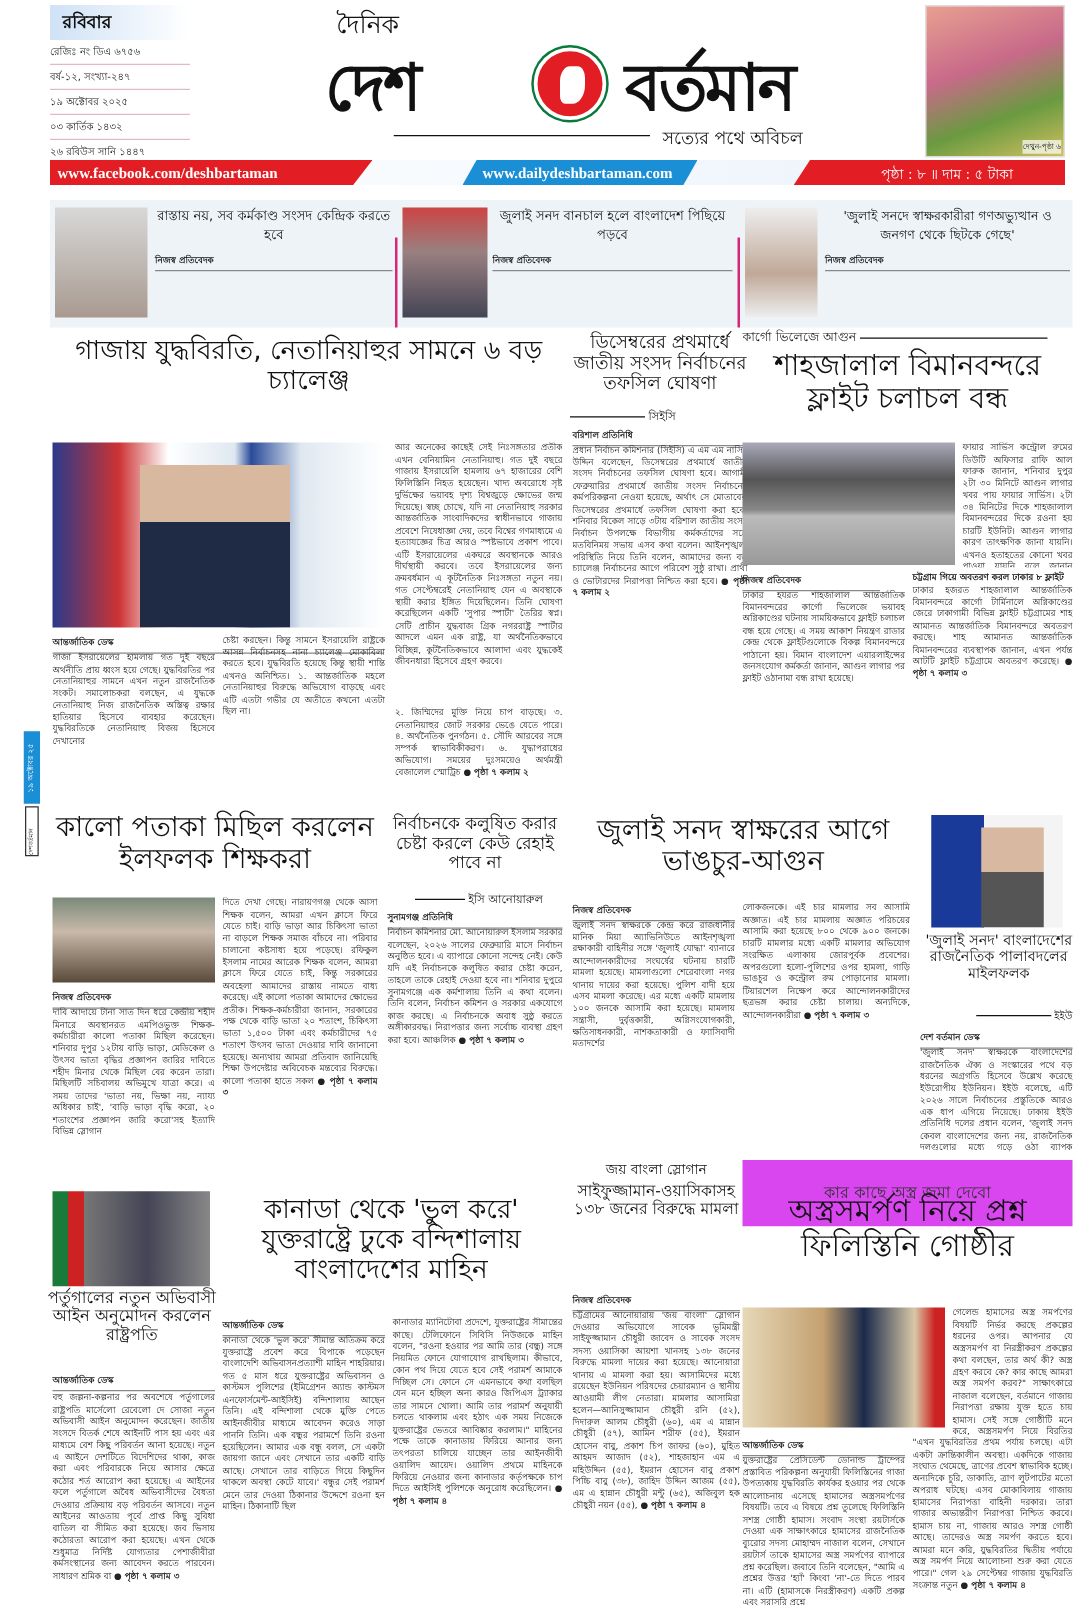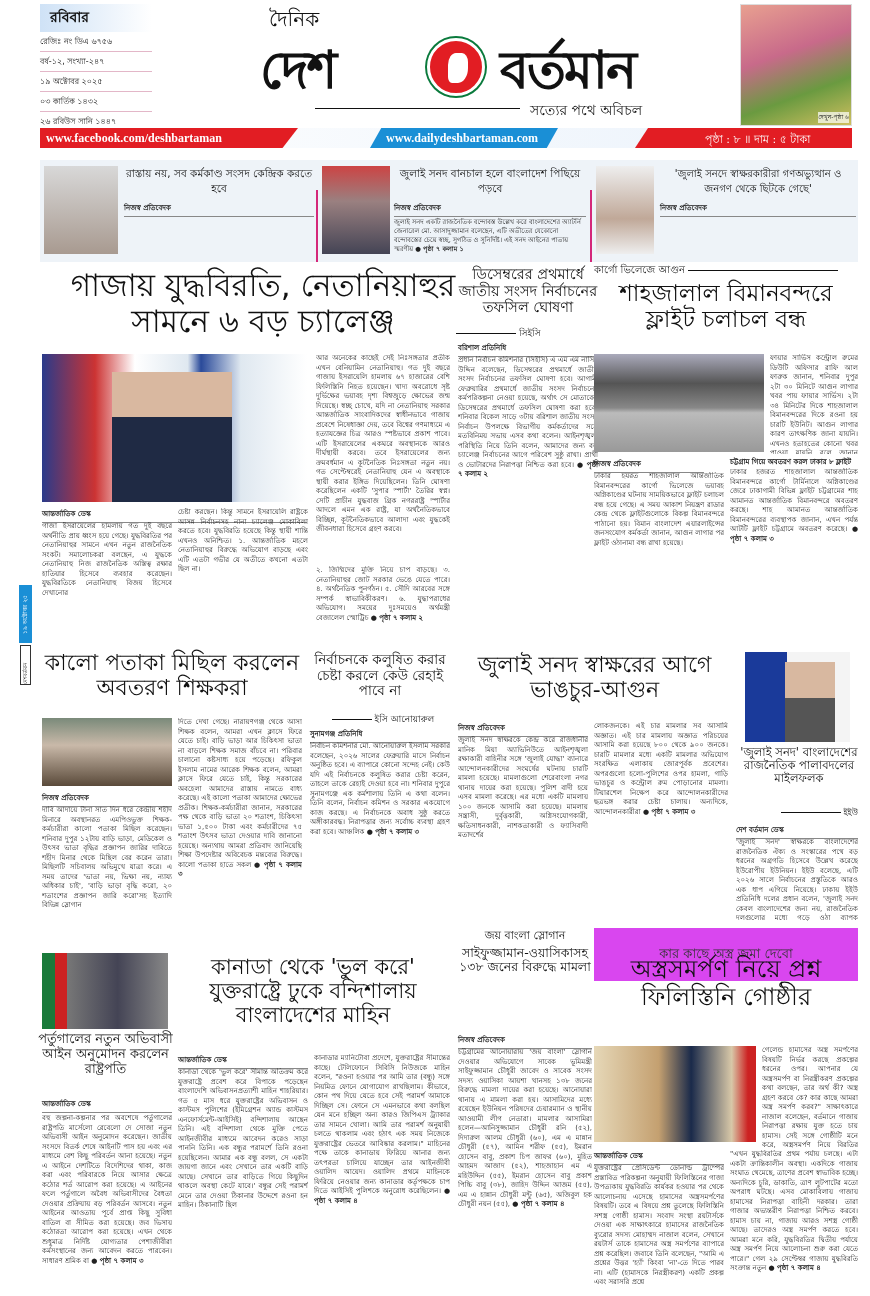--- a/index.html
+++ b/index.html
@@ -78,31 +78,30 @@
   <div class="teaser" style="left:4px;width:270px">
     <div class="tphoto" style="left:0;background:linear-gradient(180deg,#d8d8d8,#a89a90)"></div>
     <div class="thead" style="left:80px;width:190px;top:0">রাস্তায় নয়, সব কর্মকাণ্ড সংসদ কেন্দ্রিক করতে হবে</div>
     <div class="byline" style="position:absolute;left:80px;top:36px;width:190px">নিজস্ব প্রতিবেদক</div>
   </div>
   <div class="vsep" style="left:276px"></div>
   <div class="teaser" style="left:282px;width:265px">
     <div class="tphoto" style="left:0;width:68px;background:linear-gradient(180deg,#c44,#9a8080 40%,#445 100%)"></div>
     <div class="thead" style="left:72px;width:192px;top:0">জুলাই সনদ বানচাল হলে বাংলাদেশ পিছিয়ে পড়বে</div>
     <div class="byline" style="position:absolute;left:72px;top:36px;width:192px">নিজস্ব প্রতিবেদক</div>
-    <div class="tbody" style="left:72px;top:52px;width:192px;height:36px"><span>জুলাই সনদ একটি রাজনৈতিক বন্দোবস্ত উল্লেখ করে বাংলাদেশের অ্যাটর্নি জেনারেল মো. আসাদুজ্জামান বলেছেন, এটি অতীতের যেকোনো বন্দোবস্তের চেয়ে স্বচ্ছ, সুগঠিত ও সুনির্দিষ্ট। এই সনদ আইনের পাতায় স্মরণীয়</span> <span class="cont">● পৃষ্ঠা ৭ কলাম ১</span></div>
   </div>
   <div class="vsep" style="left:550px"></div>
   <div class="teaser" style="left:556px;width:262px">
     <div class="tphoto" style="left:0;width:58px;background:linear-gradient(180deg,#eee,#c0a898 60%,#eee)"></div>
     <div class="thead" style="left:64px;width:196px;top:0;font-size:10px">'জুলাই সনদে স্বাক্ষরকারীরা গণঅভ্যুত্থান ও জনগণ থেকে ছিটকে গেছে'</div>
     <div class="byline" style="position:absolute;left:64px;top:36px;width:196px">নিজস্ব প্রতিবেদক</div>
   </div>
 </div>
 
-<div class="abs hl" style="left:58px;top:268px;width:410px;font-size:31px">গাজায় যুদ্ধবিরতি, নেতানিয়াহুর সামনে ৬ বড় চ্যালেঞ্জ</div>
+<div class="abs hl" style="left:42px;top:268px;width:410px;font-size:21px">গাজায় যুদ্ধবিরতি, নেতানিয়াহুর সামনে ৬ বড় চ্যালেঞ্জ</div>
 <div class="abs img" style="left:42px;top:354px;width:265px;height:148px;background:linear-gradient(90deg,#2a3a8a 0,#c33 20%,#fff 35%,#dfe8f0 55%,#2a4a9a 60%,#dfe8f0 75%,#fff 100%)">
   <div style="position:absolute;left:70px;top:18px;width:120px;height:130px;background:linear-gradient(180deg,#d9b8a0 0 35%,#1f2a44 35%)"></div>
 </div>
 <div class="abs byline" style="left:42px;top:508px;width:265px">আন্তর্জাতিক ডেস্ক</div>
 <div class="abs small" style="left:42px;top:522px;width:130px;height:112px">গাজা ইসরায়েলের হামলায় গত দুই বছরে অর্থনীতি প্রায় ধ্বংস হয়ে গেছে। যুদ্ধবিরতির পর নেতানিয়াহুর সামনে এখন নতুন রাজনৈতিক সংকট। সমালোচকরা বলছেন, এ যুদ্ধকে নেতানিয়াহু নিজ রাজনৈতিক অস্তিত্ব রক্ষার হাতিয়ার হিসেবে ব্যবহার করেছেন। যুদ্ধবিরতিকে নেতানিয়াহু বিজয় হিসেবে দেখানোর</div>
 <div class="abs small" style="left:178px;top:508px;width:130px;height:126px">চেষ্টা করছেন। কিন্তু সামনে ইসরায়েলি রাষ্ট্রকে আসন্ন নির্বাচনসহ নানা চ্যালেঞ্জ মোকাবিলা করতে হবে। যুদ্ধবিরতি হয়েছে কিন্তু স্থায়ী শান্তি এখনও অনিশ্চিত। ১. আন্তর্জাতিক মহলে নেতানিয়াহুর বিরুদ্ধে অভিযোগ বাড়ছে এবং এটি এতটা গভীর যে অতীতে কখনো এতটা ছিল না।</div>
 <div class="abs small" style="left:316px;top:354px;width:134px;height:210px">আর অনেকের কাছেই সেই নিঃসঙ্গতার প্রতীক এখন বেনিয়ামিন নেতানিয়াহু। গত দুই বছরে গাজায় ইসরায়েলি হামলায় ৬৭ হাজারের বেশি ফিলিস্তিনি নিহত হয়েছেন। খাদ্য অবরোধে সৃষ্ট দুর্ভিক্ষের ভয়াবহ দৃশ্য বিশ্বজুড়ে ক্ষোভের জন্ম দিয়েছে। স্বচ্ছ চোখে, যদি না নেতানিয়াহু সরকার আন্তর্জাতিক সাংবাদিকদের স্বাধীনভাবে গাজায় প্রবেশে নিষেধাজ্ঞা দেয়, তবে বিশ্বের গণমাধ্যমে এ হত্যাযজ্ঞের চিত্র আরও স্পষ্টভাবে প্রকাশ পাবে। এটি ইসরায়েলের একঘরে অবস্থানকে আরও দীর্ঘস্থায়ী করবে। তবে ইসরায়েলের জন্য ক্রমবর্ধমান এ কূটনৈতিক নিঃসঙ্গতা নতুন নয়। গত সেপ্টেম্বরেই নেতানিয়াহু যেন এ অবস্থাকে স্থায়ী করার ইঙ্গিত দিয়েছিলেন। তিনি ঘোষণা করেছিলেন একটি 'সুপার স্পার্টা' তৈরির স্বপ্ন। সেটি প্রাচীন যুদ্ধবাজ গ্রিক নগররাষ্ট্র স্পার্টার আদলে এমন এক রাষ্ট্র, যা অর্থনৈতিকভাবে বিচ্ছিন্ন, কূটনৈতিকভাবে আলাদা এবং যুদ্ধকেই জীবনধারা হিসেবে গ্রহণ করবে।</div>
 <div class="abs small" style="left:316px;top:566px;width:134px;height:68px"><span>২. জিম্মিদের মুক্তি নিয়ে চাপ বাড়ছে। ৩. নেতানিয়াহুর জোট সরকার ভেঙে যেতে পারে। ৪. অর্থনৈতিক পুনর্গঠন। ৫. সৌদি আরবের সঙ্গে সম্পর্ক স্বাভাবিকীকরণ। ৬. যুদ্ধাপরাধের অভিযোগ। সময়ের দুঃসময়েও অর্থমন্ত্রী বেজালেল স্মোট্রিচ</span> <span class="cont">● পৃষ্ঠা ৭ কলাম ২</span></div>
 
 <div class="abs hl" style="left:458px;top:266px;width:140px;font-size:14.5px">ডিসেম্বরের প্রথমার্ধে জাতীয় সংসদ নির্বাচনের তফসিল ঘোষণা</div>
@@ -115,21 +114,21 @@
 <div class="abs img" style="left:594px;top:354px;width:170px;height:98px;background:linear-gradient(180deg,#aab 0,#555 30%,#888 55%,#bbb 60%,#999 100%)"></div>
 <div class="abs small" style="left:770px;top:354px;width:88px;height:100px">ফায়ার সার্ভিস কন্ট্রোল রুমের ডিউটি অফিসার রাফি আল ফারুক জানান, শনিবার দুপুর ২টা ৩০ মিনিটে আগুন লাগার খবর পায় ফায়ার সার্ভিস। ২টা ৩৪ মিনিটের দিকে শাহজালাল বিমানবন্দরের দিকে রওনা হয় চারটি ইউনিট। আগুন লাগার কারণ তাৎক্ষণিক জানা যায়নি। এখনও হতাহতের কোনো খবর পাওয়া যায়নি বলে জানান ফায়ার সার্ভিসের ওই কর্মকর্তা।</div>
 <div class="abs byline" style="left:594px;top:458px;width:110px">নিজস্ব প্রতিবেদক</div>
 <div class="abs small" style="left:594px;top:472px;width:130px;height:160px">ঢাকার হযরত শাহজালাল আন্তর্জাতিক বিমানবন্দরের কার্গো ভিলেজে ভয়াবহ অগ্নিকাণ্ডের ঘটনায় সাময়িকভাবে ফ্লাইট চলাচল বন্ধ হয়ে গেছে। এ সময় আকাশ নিয়ন্ত্রণ রাডার কেন্দ্র থেকে ফ্লাইটগুলোকে বিকল্প বিমানবন্দরে পাঠানো হয়। বিমান বাংলাদেশ এয়ারলাইন্সের জনসংযোগ কর্মকর্তা জানান, আগুন লাগার পর ফ্লাইট ওঠানামা বন্ধ রাখা হয়েছে।</div>
 <div class="abs" style="left:730px;top:456px;width:128px;font-size:7px;font-weight:bold">চট্টগ্রাম গিয়ে অবতরণ করল ঢাকার ৮ ফ্লাইট</div>
 <div class="abs small" style="left:730px;top:468px;width:128px;height:166px"><span>ঢাকার হজরত শাহজালাল আন্তর্জাতিক বিমানবন্দরে কার্গো টার্মিনালে অগ্নিকাণ্ডের জেরে ঢাকাগামী বিভিন্ন ফ্লাইট চট্টগ্রামের শাহ আমানত আন্তর্জাতিক বিমানবন্দরে অবতরণ করছে। শাহ আমানত আন্তর্জাতিক বিমানবন্দরের ব্যবস্থাপক জানান, এখন পর্যন্ত আটটি ফ্লাইট চট্টগ্রামে অবতরণ করেছে।</span> <span class="cont">● পৃষ্ঠা ৭ কলাম ৩</span></div>
 
 <div class="abs sidetab">১৯ অক্টোবর ২৫</div>
 <div class="abs sidelogo">দেশবর্তমান</div>
 
-<div class="abs hl" style="left:42px;top:650px;width:260px;font-size:22px">কালো পতাকা মিছিল করলেন অবতরণ শিক্ষকরা</div>
+<div class="abs hl" style="left:42px;top:650px;width:260px;font-size:22px">কালো পতাকা মিছিল করলেন ইলফলক শিক্ষকরা</div>
 <div class="abs img" style="left:42px;top:718px;width:130px;height:68px;background:linear-gradient(180deg,#7a8a7a,#c9b9a9 40%,#5a4a3a)"></div>
 <div class="abs byline" style="left:42px;top:792px;width:130px">নিজস্ব প্রতিবেদক</div>
 <div class="abs small" style="left:42px;top:806px;width:130px;height:116px">দাবি আদায়ে টানা সাত দিন ধরে কেন্দ্রীয় শহীদ মিনারে অবস্থানরত এমপিওভুক্ত শিক্ষক-কর্মচারীরা কালো পতাকা মিছিল করেছেন। শনিবার দুপুর ১২টায় বাড়ি ভাড়া, মেডিকেল ও উৎসব ভাতা বৃদ্ধির প্রজ্ঞাপন জারির দাবিতে শহীদ মিনার থেকে মিছিল বের করেন তারা। মিছিলটি সচিবালয় অভিমুখে যাত্রা করে। এ সময় তাদের 'ভাতা নয়, ভিক্ষা নয়, ন্যায্য অধিকার চাই', 'বাড়ি ভাড়া বৃদ্ধি করো, ২০ শতাংশের প্রজ্ঞাপন জারি করো'সহ ইত্যাদি বিভিন্ন স্লোগান</div>
 <div class="abs small" style="left:178px;top:718px;width:124px;height:204px"><span>দিতে দেখা গেছে। নারায়ণগঞ্জ থেকে আসা শিক্ষক বলেন, আমরা এখন ক্লাসে ফিরে যেতে চাই। বাড়ি ভাড়া আর চিকিৎসা ভাতা না বাড়লে শিক্ষক সমাজ বাঁচবে না। পরিবার চালানো কষ্টসাধ্য হয়ে পড়েছে। রফিকুল ইসলাম নামের আরেক শিক্ষক বলেন, আমরা ক্লাসে ফিরে যেতে চাই, কিন্তু সরকারের অবহেলা আমাদের রাস্তায় নামতে বাধ্য করেছে। এই কালো পতাকা আমাদের ক্ষোভের প্রতীক। শিক্ষক-কর্মচারীরা জানান, সরকারের পক্ষ থেকে বাড়ি ভাতা ২০ শতাংশ, চিকিৎসা ভাতা ১,৫০০ টাকা এবং কর্মচারীদের ৭৫ শতাংশ উৎসব ভাতা দেওয়ার দাবি জানানো হয়েছে। অন্যথায় আমরা প্রতিবাদ জানিয়েছি শিক্ষা উপদেষ্টার অবিবেচক মন্তব্যের বিরুদ্ধে। কালো পতাকা হাতে সকল</span> <span class="cont">● পৃষ্ঠা ৭ কলাম ৩</span></div>
 
 <div class="abs hl" style="left:310px;top:652px;width:140px;font-size:13.5px">নির্বাচনকে কলুষিত করার চেষ্টা করলে কেউ রেহাই পাবে না</div>
 <div class="abs" style="left:316px;top:712px;width:134px;text-align:center;font-size:9px"><span class="rule" style="width:40px"></span> <span>ইসি আনোয়ারুল</span></div>
 <div class="abs byline" style="left:310px;top:728px;width:140px">সুনামগঞ্জ প্রতিনিধি</div>
 <div class="abs small" style="left:310px;top:742px;width:140px;height:180px"><span>নির্বাচন কমিশনার মো. আনোয়ারুল ইসলাম সরকার বলেছেন, ২০২৬ সালের ফেব্রুয়ারি মাসে নির্বাচন অনুষ্ঠিত হবে। এ ব্যাপারে কোনো সন্দেহ নেই। কেউ যদি এই নির্বাচনকে কলুষিত করার চেষ্টা করেন, তাহলে তাকে রেহাই দেওয়া হবে না। শনিবার দুপুরে সুনামগঞ্জে এক কর্মশালায় তিনি এ কথা বলেন। তিনি বলেন, নির্বাচন কমিশন ও সরকার একযোগে কাজ করছে। এ নির্বাচনকে অবাধ সুষ্ঠু করতে অঙ্গীকারবদ্ধ। নিরাপত্তার জন্য সর্বোচ্চ ব্যবস্থা গ্রহণ করা হবে। আঞ্চলিক</span> <span class="cont">● পৃষ্ঠা ৭ কলাম ৩</span></div>
 

